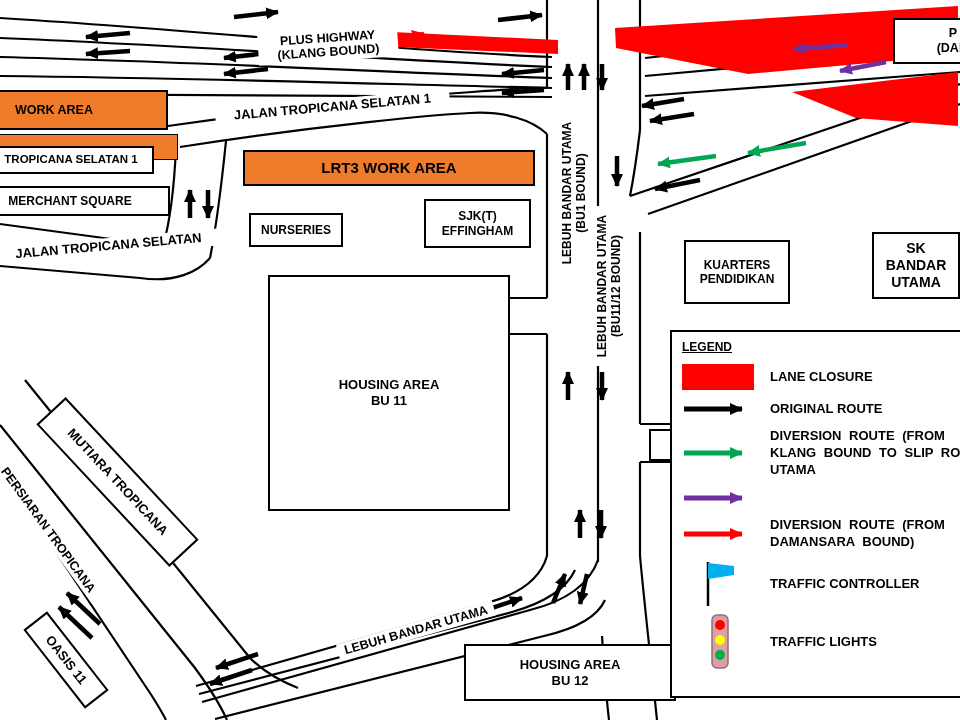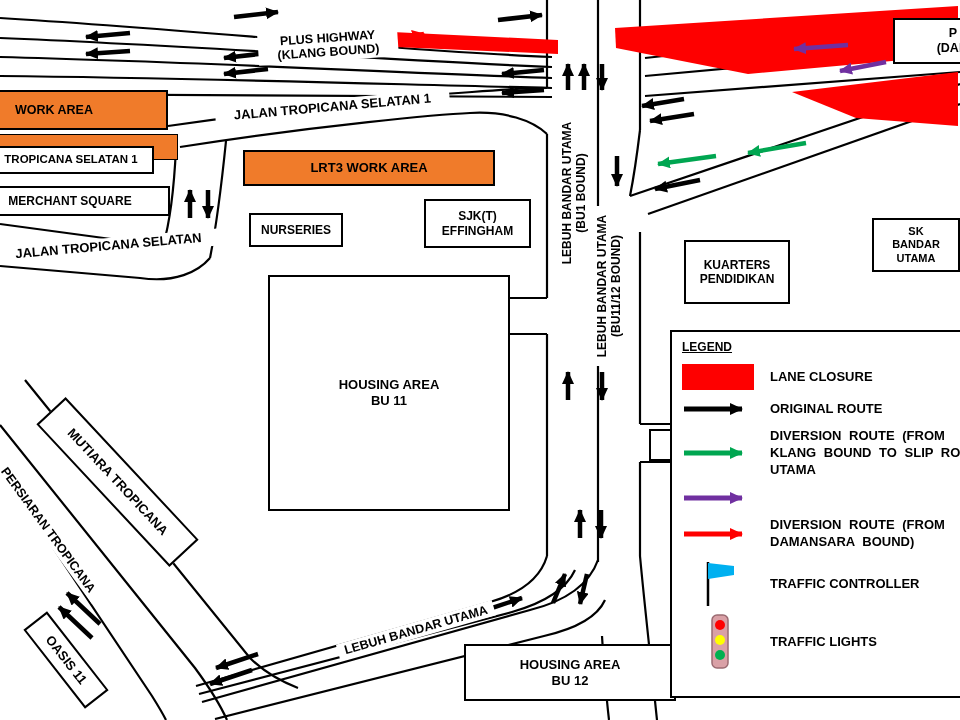--- a/index.html
+++ b/index.html
@@ -163,35 +163,35 @@
 <div class="box orange" style="left:-60px;top:90px;width:228px;height:40px;font-size:12.5px">
   <span>WORK AREA</span>
 </div>
 <div class="box orange" style="left:-20px;top:134px;width:198px;height:26px;border-width:1.5px;z-index:1"></div>
 <div class="box" style="left:-12px;top:146px;width:166px;height:28px;font-size:11.5px">
   <span>TROPICANA SELATAN 1</span>
 </div>
 <div class="box" style="left:-30px;top:186px;width:200px;height:30px;font-size:12px">
   <span>MERCHANT SQUARE</span>
 </div>
-<div class="box orange" style="left:243px;top:150px;width:252px;height:36px;font-size:13px">
+<div class="box orange" style="left:243px;top:150px;width:292px;height:36px;font-size:15px">
   <span>LRT3 WORK AREA</span>
 </div>
 <div class="box" style="left:249px;top:213px;width:94px;height:34px;font-size:12px">
   <span>NURSERIES</span>
 </div>
 <div class="box" style="left:424px;top:199px;width:107px;height:49px;font-size:12px">
   <span>SJK(T)
 EFFINGHAM</span>
 </div>
 <div class="box" style="left:684px;top:240px;width:106px;height:64px;font-size:12px">
   <span>KUARTERS
 PENDIDIKAN</span>
 </div>
-<div class="box" style="left:872px;top:218px;width:88px;height:54px;font-size:11px">
+<div class="box" style="left:872px;top:232px;width:88px;height:67px;font-size:14px">
   <span>SK
 BANDAR
 UTAMA</span>
 </div>
 <div class="box" style="left:268px;top:275px;width:242px;height:236px;font-size:13px">
   <span>HOUSING AREA
 BU 11</span>
 </div>
 <div class="box" style="left:464px;top:644px;width:212px;height:57px;font-size:13px">
   <span>HOUSING AREA

